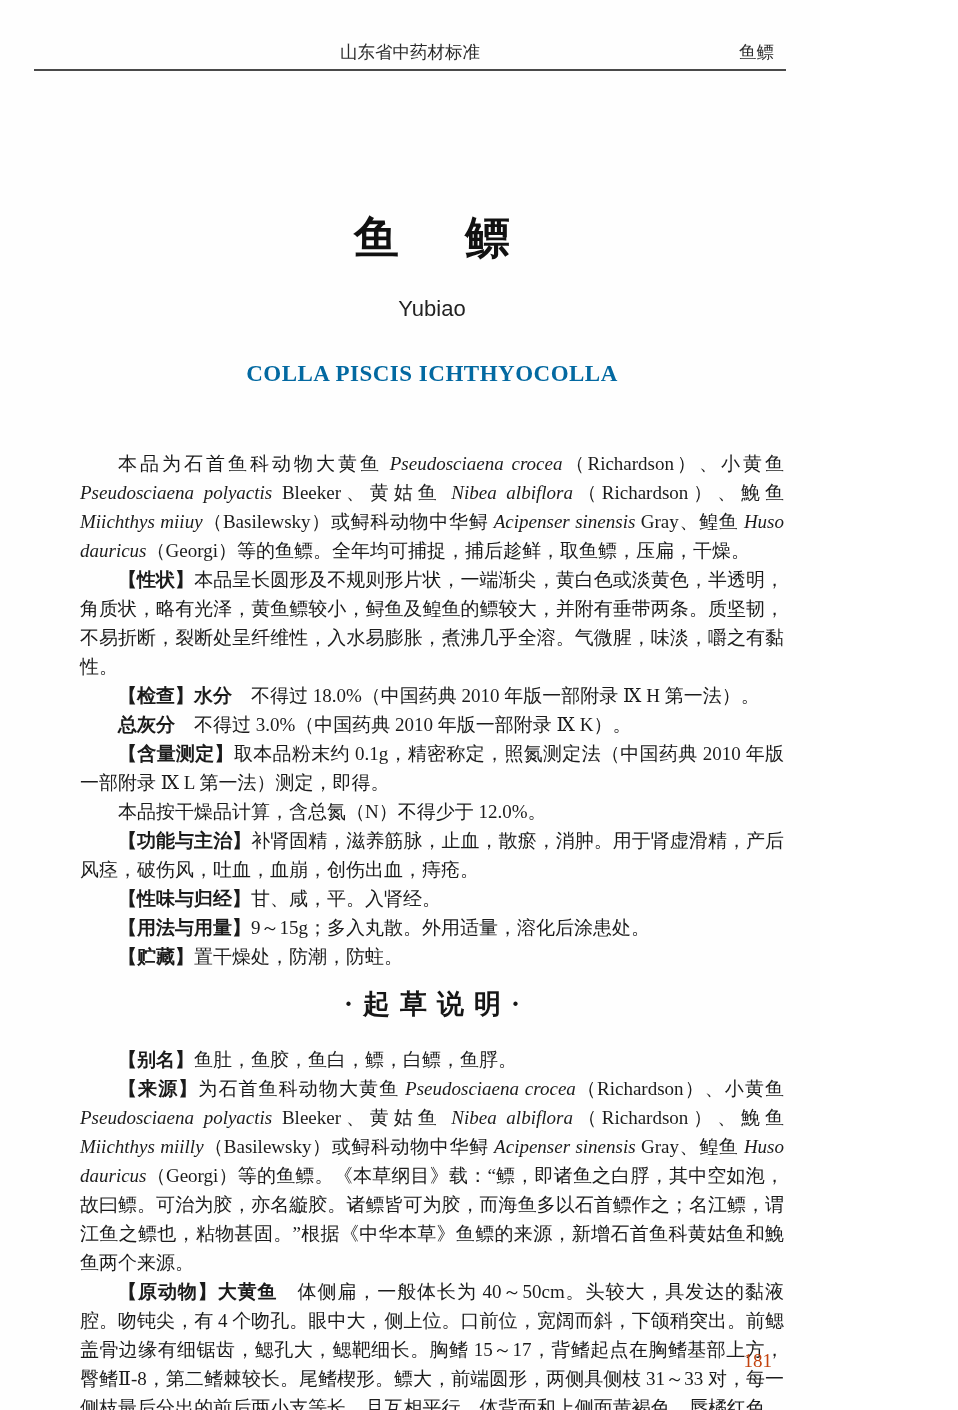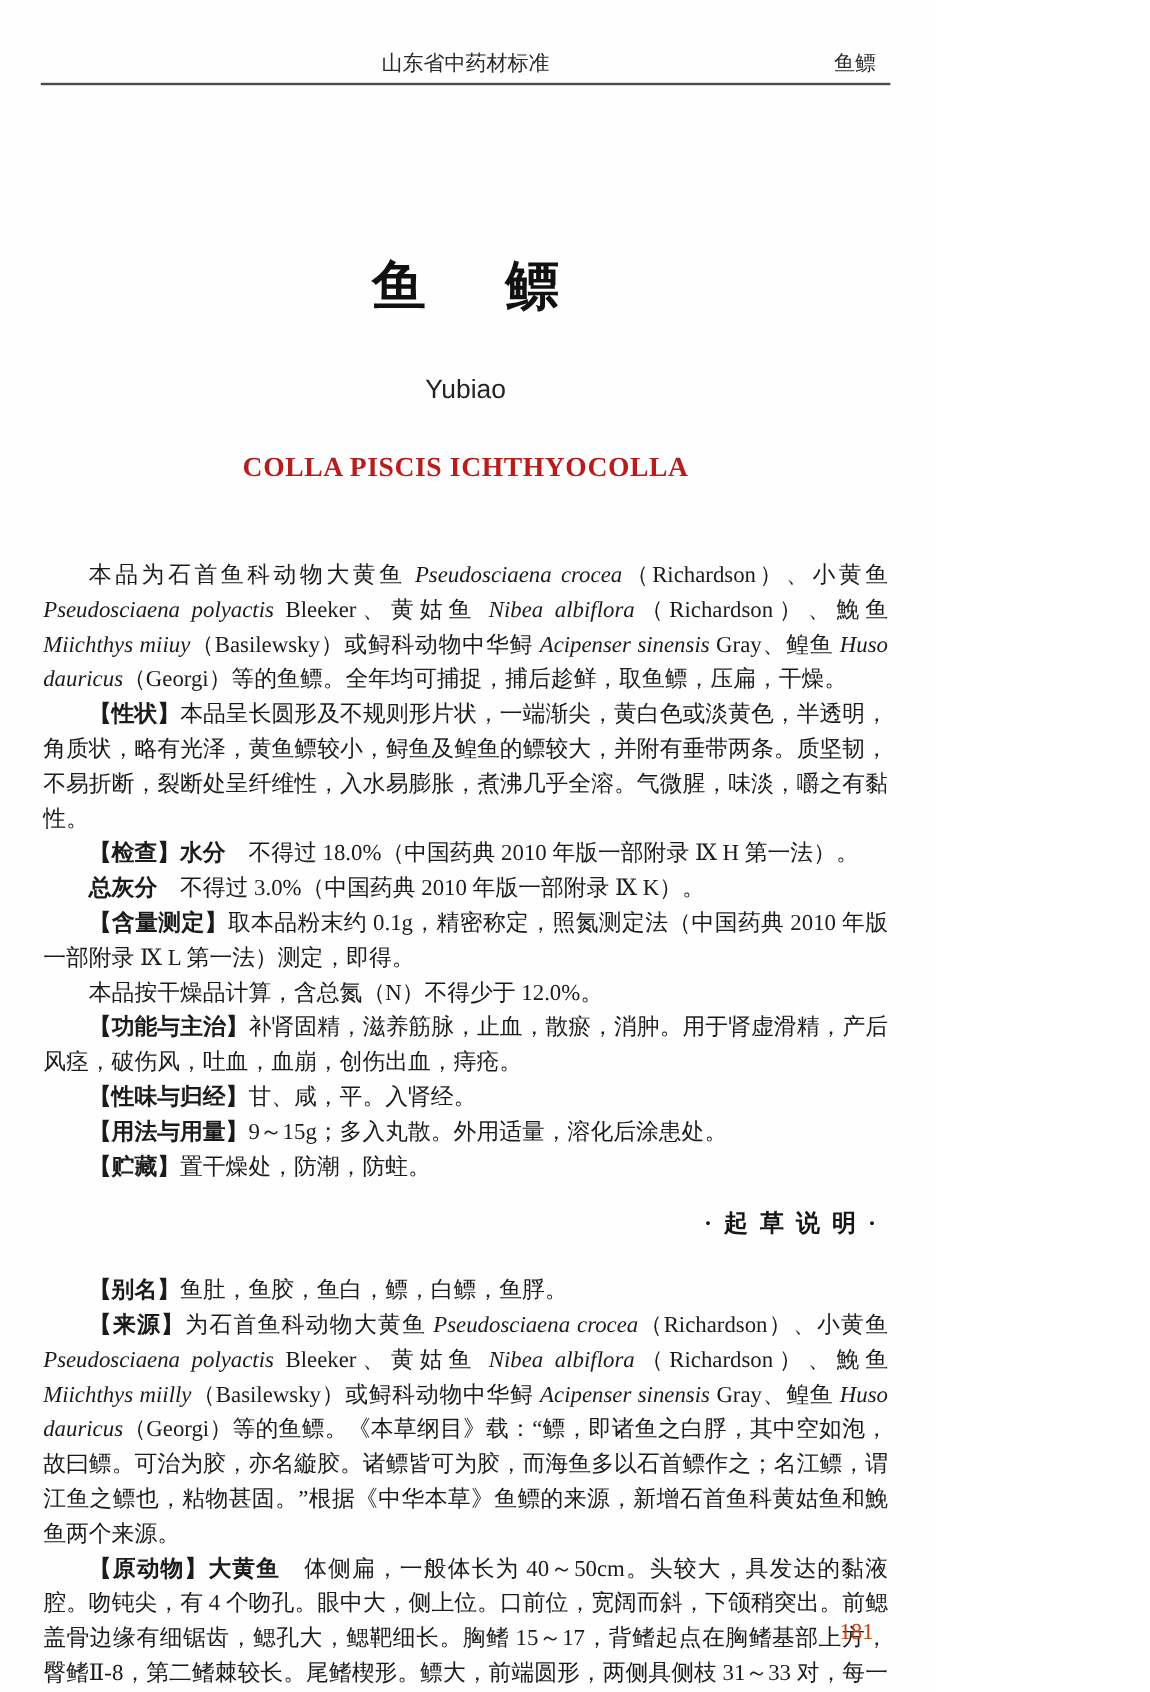--- a/index.html
+++ b/index.html
@@ -4,55 +4,56 @@
 <style>
   html, body { margin: 0; padding: 0; background: #ffffff; }
   .page {
     position: relative;
     width: 776px;
     height: 1410px;
     background: #fefefe;
     color: #1b1b1b;
     font-family: "Liberation Serif", "DejaVu Serif", serif;
     overflow: hidden;
+    padding-left: 44px;
   }
   
   .hdr { position: absolute; top: 40px; left: 0; right: 0; height: 26px; font-size: 17.5px; color: #2a2a2a; }
   .hdr-center { position: absolute; left: 50%; transform: translateX(-50%); white-space: nowrap; }
   .hdr-right  { position: absolute; right: 46px; white-space: nowrap; font-family: Liberation Mono, monospace; }
   .hdr-rule   { position: absolute; top: 69px; left: 34px; right: 34px; border-top: 2px solid #4a4a4a; }
 
   .content { padding: 212px 36px 0 36px; }
 
   .title-cn {
     margin: 0; text-align: center;
     font-family: "Liberation Sans", "DejaVu Sans", sans-serif;
     font-size: 45px; font-weight: bold; line-height: 52px; color: #111;
   }
   .title-gap { display: inline-block; width: 66px; }
   .pinyin {
-    margin-top: 48px; text-align: center;
+    margin-top: 32px; text-align: center;
     font-family: "Liberation Sans", "DejaVu Sans", sans-serif;
     font-size: 22px; line-height: 26px; color: #222;
   }
   .latin {
     margin-top: 38px; text-align: center;
-    font-size: 23px; font-weight: bold; letter-spacing: 0.5px; line-height: 27px; color: #b91c1c;
+    font-size: 23px; font-weight: bold; letter-spacing: 0.5px; line-height: 27px; color: #0369a1;
   }
 
   .body-text { margin-top: 62px; font-size: 19px; line-height: 29px; text-align: justify; }
   .body-text p { margin: 0; text-indent: 2em; }
 
   .seg-b { font-family: Liberation Serif, serif; font-weight: bold; }
   .seg-i { font-style: italic; }
   .seg-n { font-style: normal; }
 
   .draft-heading {
-    margin: 16px 0 24px; text-align: right;
-    font-size: 20px; font-weight: bold; letter-spacing: 10px;
+    margin: 16px 0 24px; text-align: center;
+    font-size: 27px; font-weight: bold; letter-spacing: 10px;
     line-height: 34px; color: #161616; text-indent: 10px; 
   }
   .draft-text { margin-top: 0; font-size: 19px; line-height: 29px; text-align: justify; }
   .draft-text p { margin: 0; text-indent: 2em; }
 
   .page-number { position: absolute; right: 48px; bottom: 38px; font-size: 19px; color: #c2410c; }
 </style>
 </head>
 <body>
 

